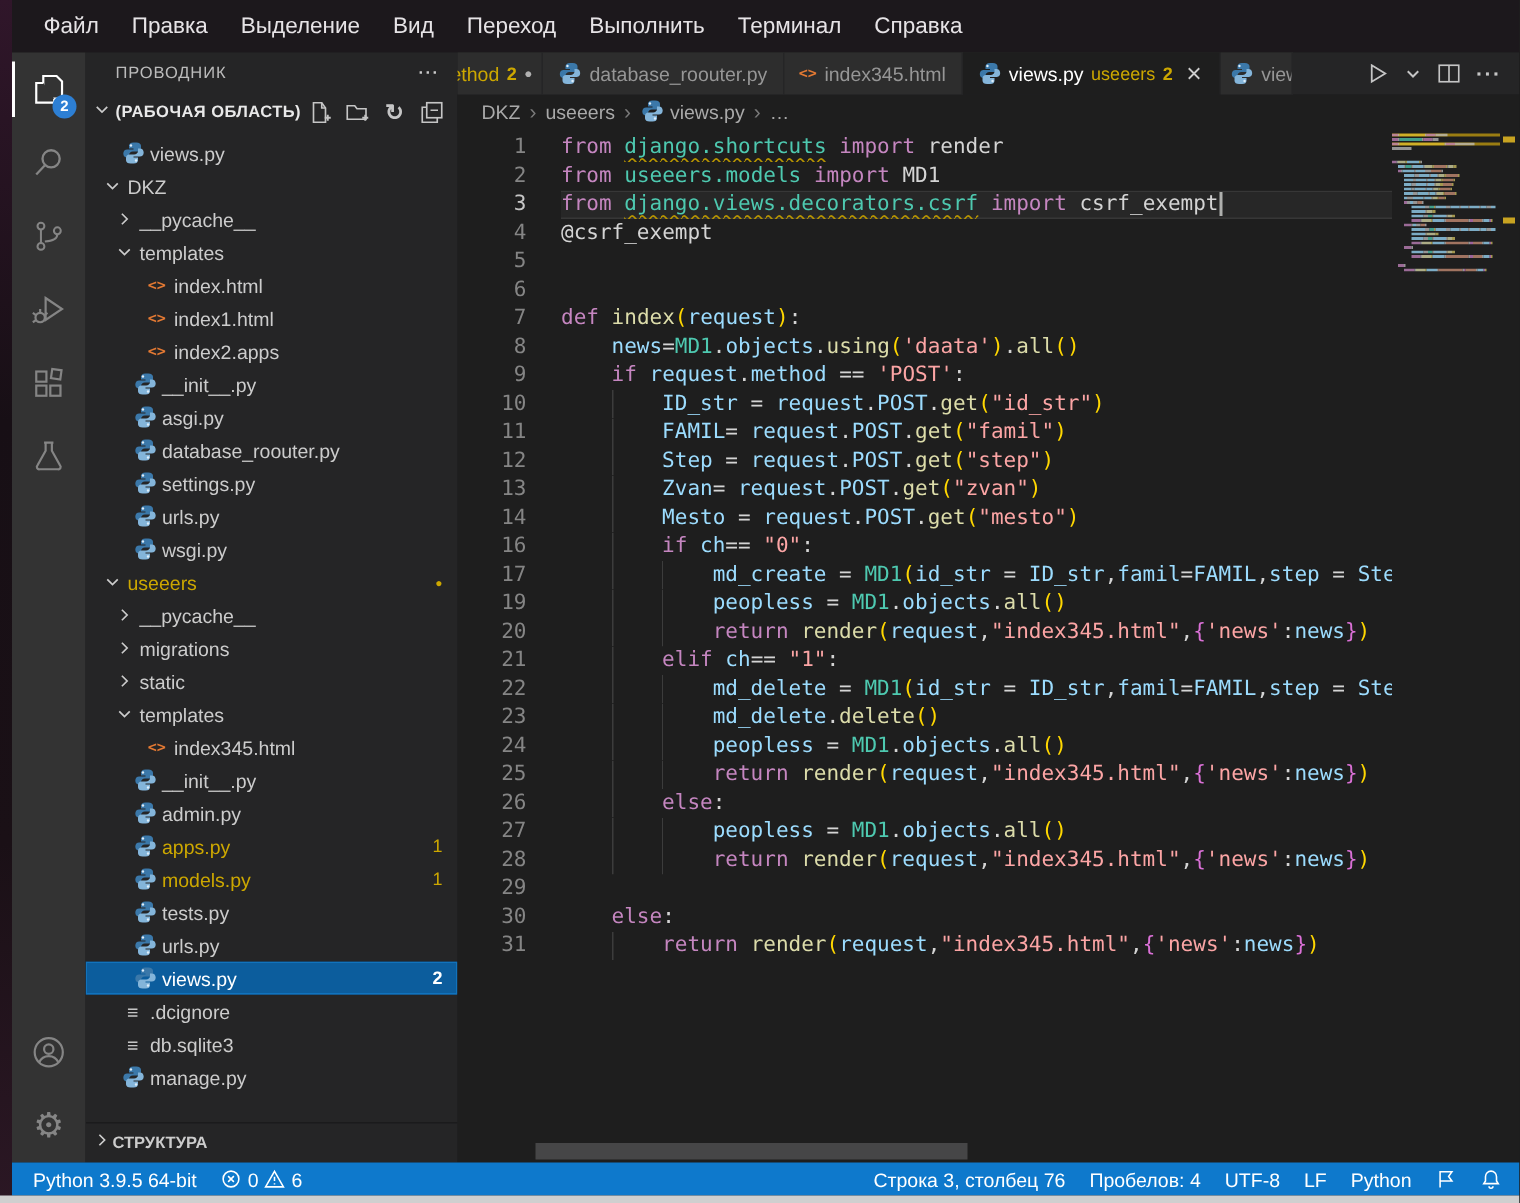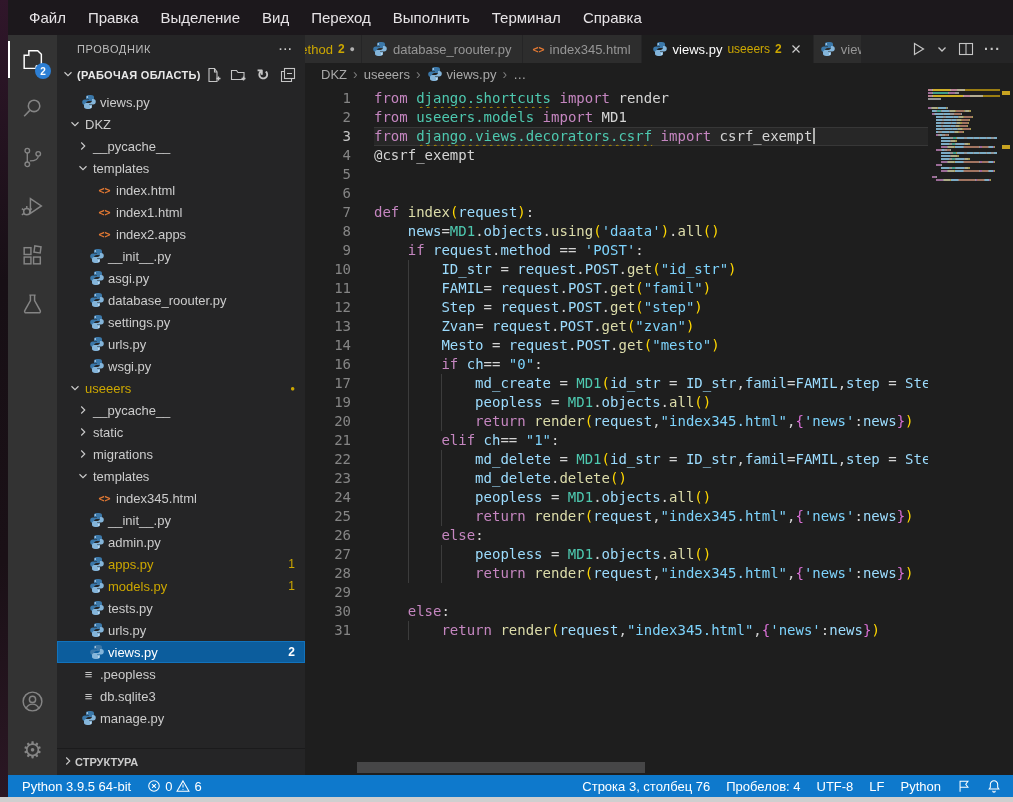--- a/index.html
+++ b/index.html
@@ -83,21 +83,21 @@
   .lc { margin-left:23px; flex:1; white-space:pre; overflow:hidden; height:19px; }
   .cl.cur .ln { color:#c6c6c6; }
   .cl.cur .lc { background:rgba(255,255,255,.045); box-shadow:inset 0 1px 0 rgba(255,255,255,.08), inset 0 -1px 0 rgba(255,255,255,.08); }
   .iguide { display:inline-block; width:4ch; height:19px; vertical-align:top; }
   .iguide.g { box-shadow:inset 1px 0 0 #3c3c3c; }
   .tk-kw  { color:#C586C0; }
   .tk-typ { color:#4EC9B0; }
   .tk-typw{ color:#4EC9B0; text-decoration:underline wavy #b89500 1px; text-underline-offset:3px; }
   .tk-var { color:#9CDCFE; }
   .tk-fn  { color:#DCDCAA; }
-  .tk-str { color:#7dd3fc; }
+  .tk-str { color:#fca5a5; }
   .tk-pln { color:#d4d4d4; }
   .tk-br1 { color:#ffd700; }
   .tk-br2 { color:#da70d6; }
   .caret { display:inline-block; width:2px; height:16px; margin-left:1px; background:#aeafad; vertical-align:text-top; }
 
   .minimap { position:absolute; top:4px; right:13px; width:72px; }
   .mm-row { height:2px; margin-bottom:1px; display:flex; overflow:hidden; }
   .mm-row.mm-warn { background:#9a7d12; }
   .mm-row span { height:2px; flex:none; opacity:.75; }
   .vscroll { position:absolute; top:0; right:0; width:13px; height:100%; }
@@ -399,30 +399,30 @@
         </span>
         <span class="tlabel">__pycache__</span>
       </div>
       <div class="trow">
         <span style="width: 18px; flex: 0 0 auto;"></span>
         <span class="chev">
           <svg width="14" height="14" viewBox="0 0 16 16" fill="none" stroke="#cccccc" stroke-width="1.3">
             <path d="M6 4l4 4-4 4"></path>
           </svg>
         </span>
-        <span class="tlabel">static</span>
+        <span class="tlabel">migrations</span>
       </div>
       <div class="trow">
         <span style="width: 18px; flex: 0 0 auto;"></span>
         <span class="chev">
           <svg width="14" height="14" viewBox="0 0 16 16" fill="none" stroke="#cccccc" stroke-width="1.3">
             <path d="M6 4l4 4-4 4"></path>
           </svg>
         </span>
-        <span class="tlabel">migrations</span>
+        <span class="tlabel">static</span>
       </div>
       <div class="trow">
         <span style="width: 18px; flex: 0 0 auto;"></span>
         <span class="chev exp">
           <svg width="14" height="14" viewBox="0 0 16 16" fill="none" stroke="#cccccc" stroke-width="1.3">
             <path d="M6 4l4 4-4 4"></path>
           </svg>
         </span>
         <span class="tlabel">templates</span>
       </div>
@@ -518,21 +518,21 @@
           </svg>
         </span>
         <span class="tlabel">views.py</span>
         <span class="tbadge">2</span>
       </div>
       <div class="trow">
         <span style="width: 22px; flex: 0 0 auto;"></span>
         <span class="ficon">
           <span class="txt-glyph">≡</span>
         </span>
-        <span class="tlabel">.peopless</span>
+        <span class="tlabel">.dcignore</span>
       </div>
       <div class="trow">
         <span style="width: 22px; flex: 0 0 auto;"></span>
         <span class="ficon">
           <span class="txt-glyph">≡</span>
         </span>
         <span class="tlabel">db.sqlite3</span>
       </div>
       <div class="trow">
         <span style="width: 22px; flex: 0 0 auto;"></span>

